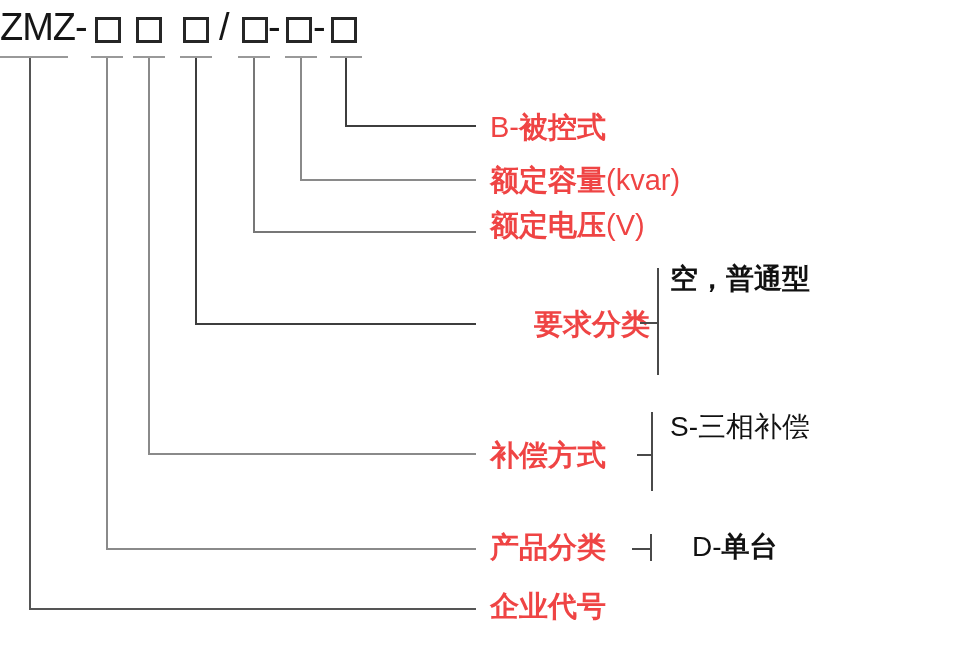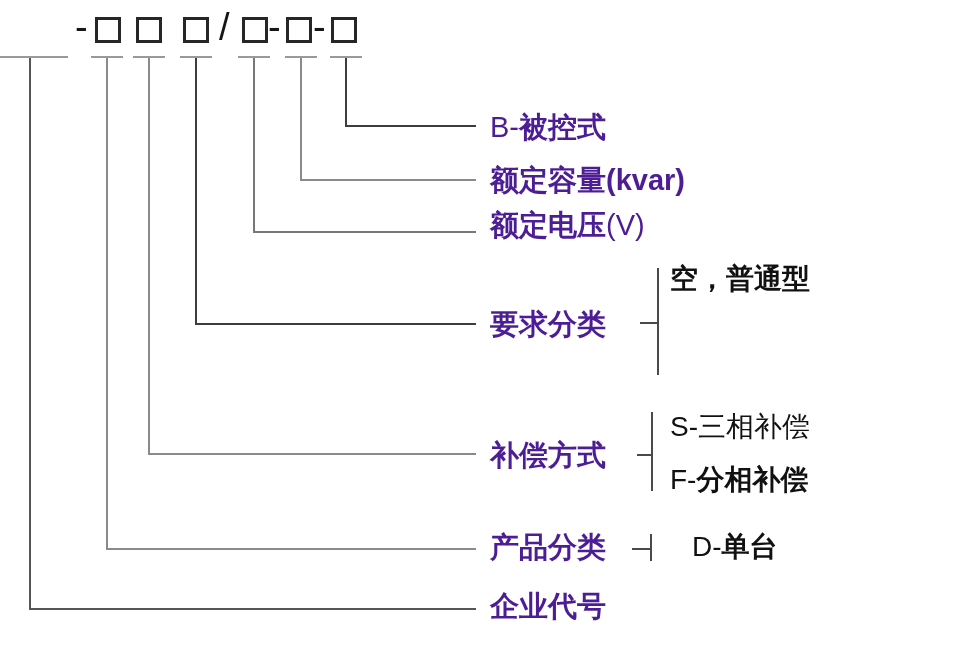--- a/index.html
+++ b/index.html
@@ -37,35 +37,36 @@
     box-sizing:border-box;
   }
   .hline{position:absolute;height:2px;background:#555555;}
   .vline{position:absolute;width:2px;background:#555555;}
   .label-row{
     position:absolute;
     left:490px;
     transform:translateY(-50%);
     font-size:29px;line-height:31px;
     white-space:nowrap;
-    color:#4c1d95;
+    color:#ef4444;
   }
   .option-row{
     position:absolute;
     transform:translateY(-50%);
     font-size:28px;line-height:30px;
     white-space:nowrap;
     color:#111111;
   }
 </style>
 </head>
 <body>
 
 <div id="canvas">
 
+  <span class="title-text" style="left:0px;top:8px;">ZMZ</span>
   <span class="title-text" style="left:75px;top:8px;">-</span>
 
   <div class="digit-box" style="left:95px;top:17px;"></div>
   <div class="digit-box" style="left:136px;top:17px;"></div>
   <div class="digit-box" style="left:183px;top:17px;"></div>
 
   <span class="title-text" style="left:219px;top:8px;">/</span>
 
   <div class="digit-box" style="left:242px;top:17px;"></div>
   <span class="title-text" style="left:268px;top:8px;">-</span>
@@ -83,33 +84,32 @@
 
   <div class="connector" style="left:345px;top:58px;width:131px;height:69px;border-color:#3d3d3d;"></div>
   <div class="connector" style="left:300px;top:58px;width:176px;height:123px;border-color:#8a8a8a;"></div>
   <div class="connector" style="left:253px;top:58px;width:223px;height:175px;border-color:#777777;"></div>
   <div class="connector" style="left:195px;top:58px;width:281px;height:267px;border-color:#3d3d3d;"></div>
   <div class="connector" style="left:148px;top:58px;width:328px;height:397px;border-color:#8a8a8a;"></div>
   <div class="connector" style="left:106px;top:58px;width:370px;height:492px;border-color:#8a8a8a;"></div>
   <div class="connector" style="left:29px;top:58px;width:447px;height:552px;border-color:#555555;"></div>
 
   <div class="label-row" style="top:127px;"><span style="font-weight: 400;">B-</span><span style="font-weight: 700;">被控式</span></div>
-  <div class="label-row" style="top:180px;"><span style="font-weight: 700;">额定容量</span><span style="font-weight: 700; text-align: center;">(kvar)</span></div>
+  <div class="label-row" style="top:180px;"><span style="font-weight: 700;">额定容量</span><span style="font-weight: 400; text-align: center;">(kvar)</span></div>
   <div class="label-row" style="top:225px;"><span style="font-weight: 700;">额定电压</span><span style="font-weight: 400;">(V)</span></div>
-  <div class="label-row" style="top:324px;"><span style="font-weight: 700;">要求分类</span></div>
+  <div class="label-row" style="top:324px;margin-left:44px;"><span style="font-weight: 700;">要求分类</span></div>
   <div class="label-row" style="top:455px;"><span style="font-weight: 700;">补偿方式</span></div>
   <div class="label-row" style="top:547px;"><span style="font-weight: 700;">产品分类</span></div>
   <div class="label-row" style="top:606px;"><span style="font-weight: 700; text-align: center;">企业代号</span></div>
 
   <div class="hline" style="left:640px;top:322px;width:19px;background:#4a4a4a;"></div>
   <div class="vline" style="left:657px;top:268px;height:107px;background:#4a4a4a;"></div>
   <div class="option-row" style="left:670px;top:279px;"><span style="font-weight: 700;">空，普通型</span></div>
 
   <div class="hline" style="left:637px;top:454px;width:16px;background:#4a4a4a;"></div>
   <div class="vline" style="left:651px;top:412px;height:79px;background:#4a4a4a;"></div>
   <div class="option-row" style="left:670px;top:427px;"><span style="font-weight: 400;">S-</span><span style="font-weight: 400;">三相补偿</span></div>
-  <div class="option-row" style="left:670px;top:480px;"><span style="font-weight: 400;">F-</span><span style="font-weight: 700;">分相补偿</span></div>
 
   <div class="hline" style="left:632px;top:548px;width:19px;background:#4a4a4a;"></div>
   <div class="vline" style="left:650px;top:534px;height:27px;background:#4a4a4a;"></div>
   <div class="option-row" style="left:664px;top:547px;margin-left:28px;"><span style="font-weight: 400;">D-</span><span style="font-weight: 700;">单台</span></div>
 
 </div>
 
 </body></html>

